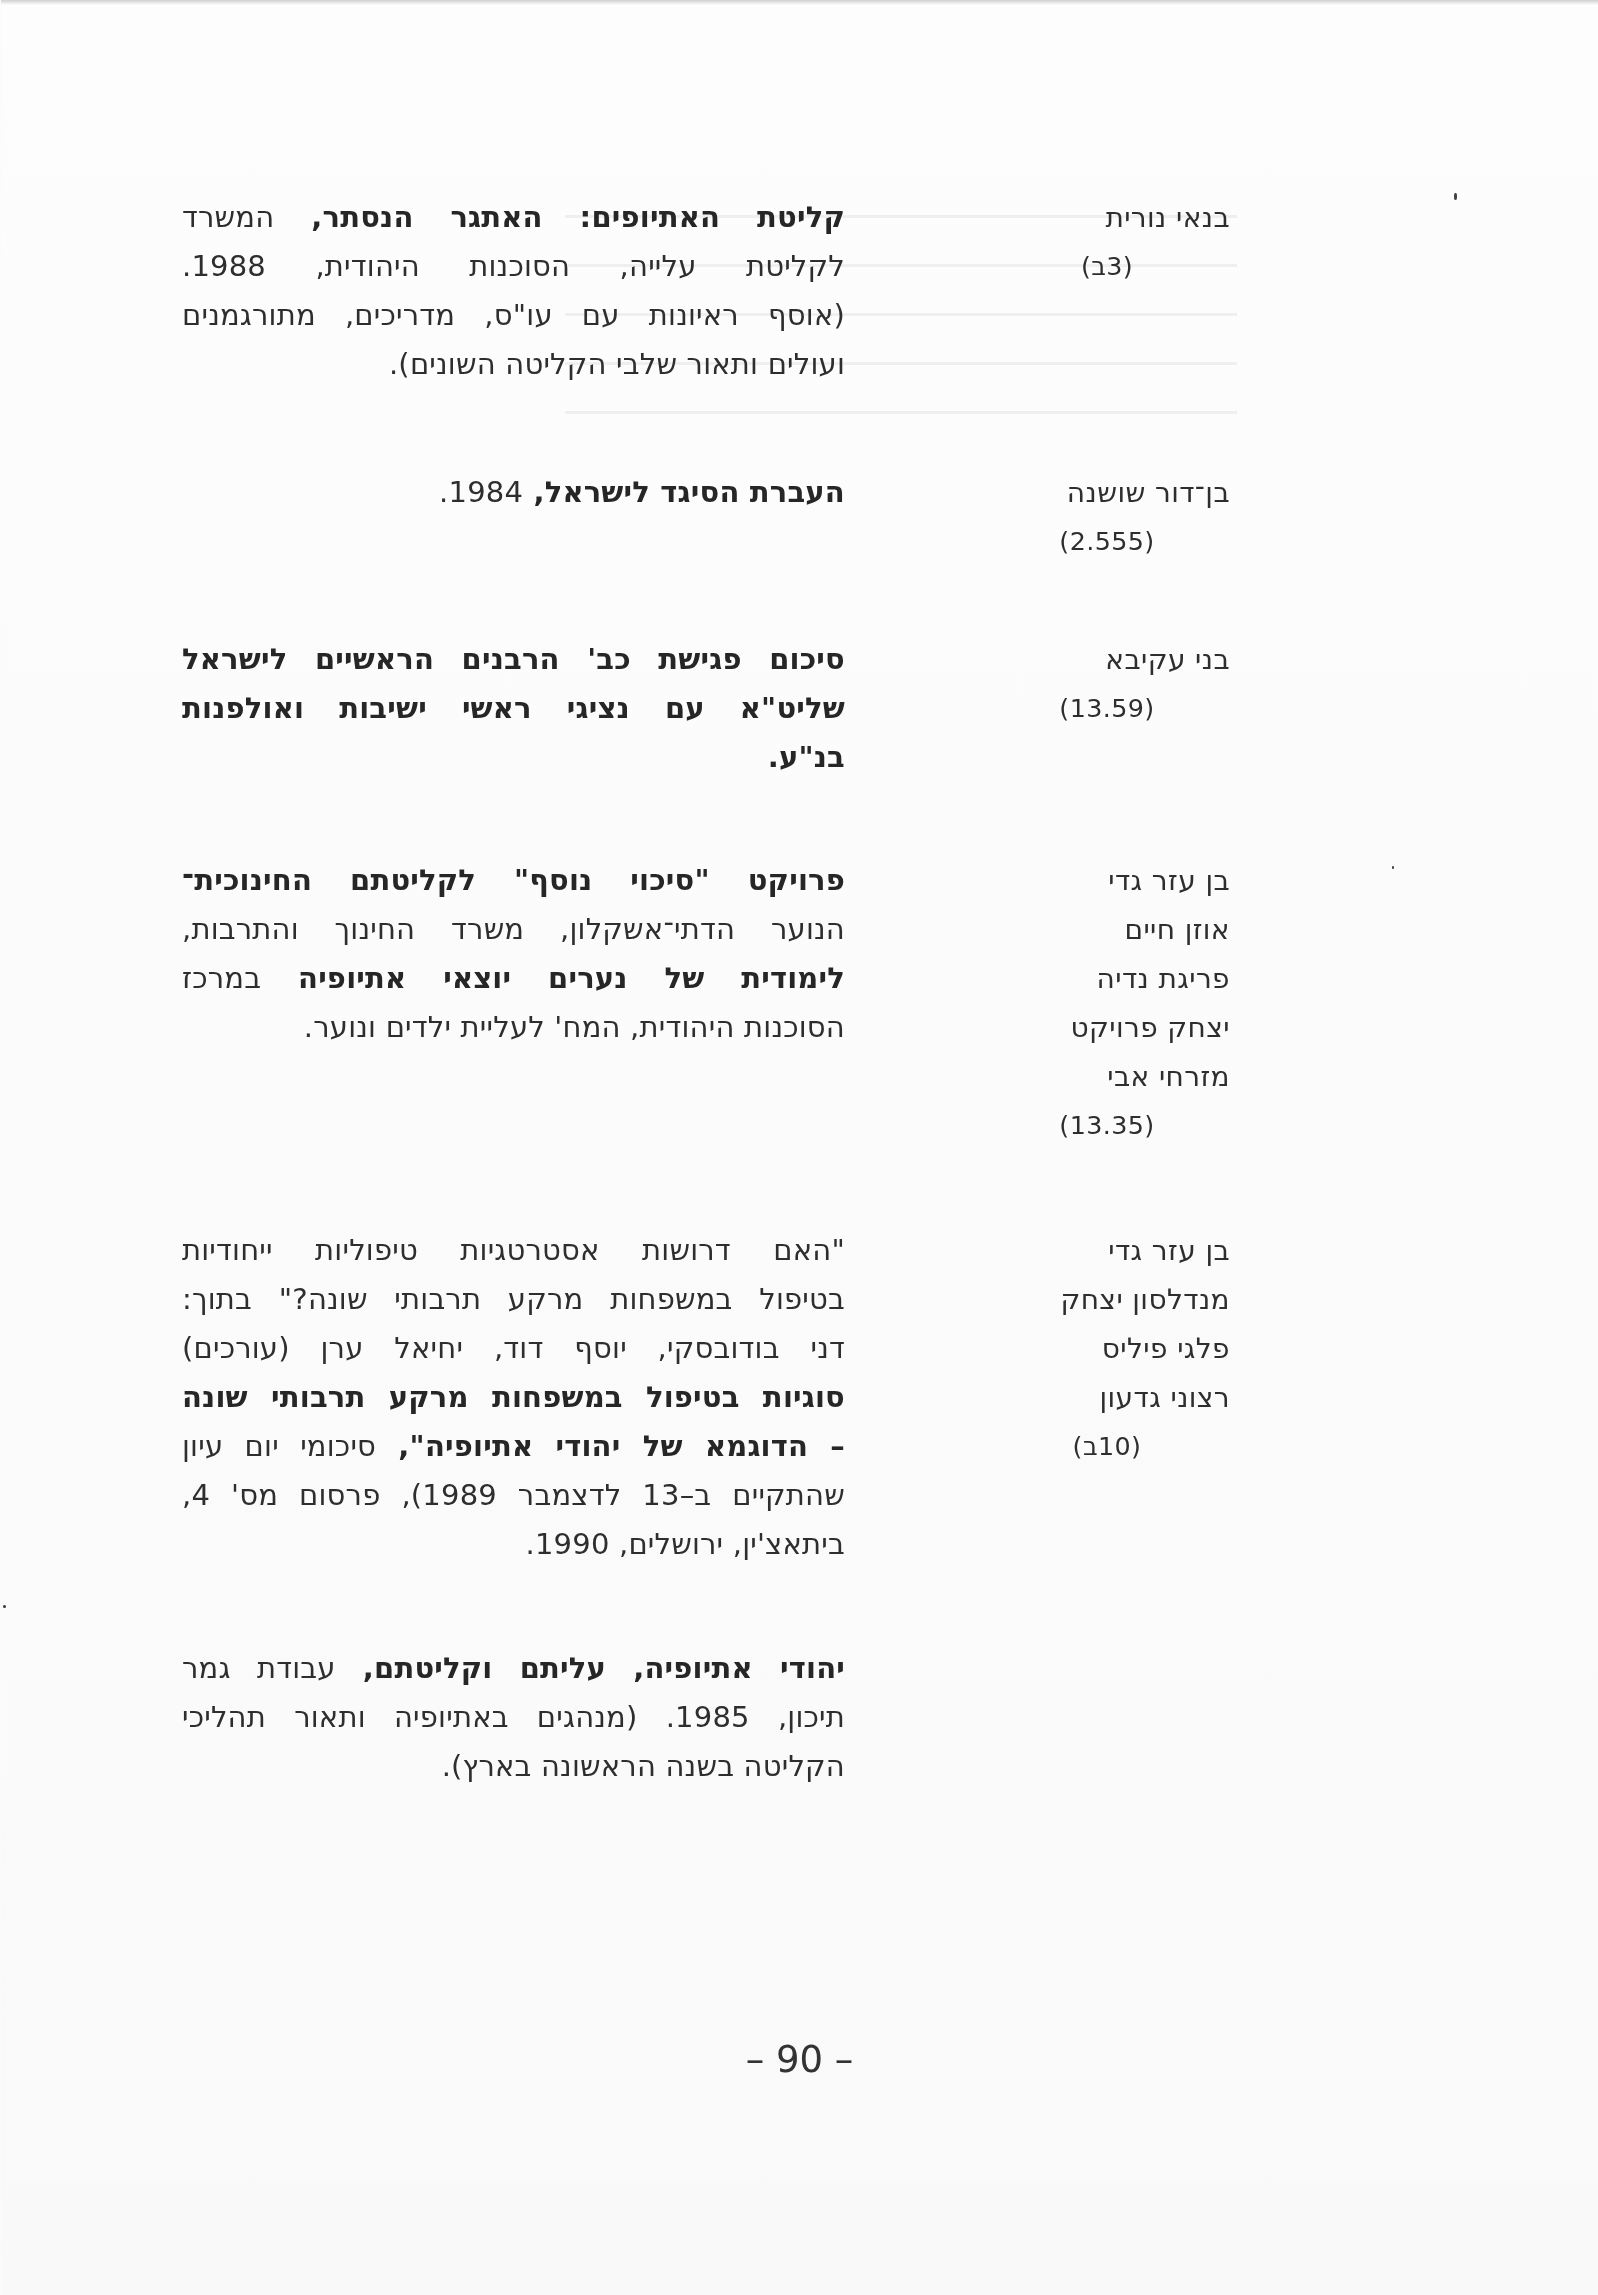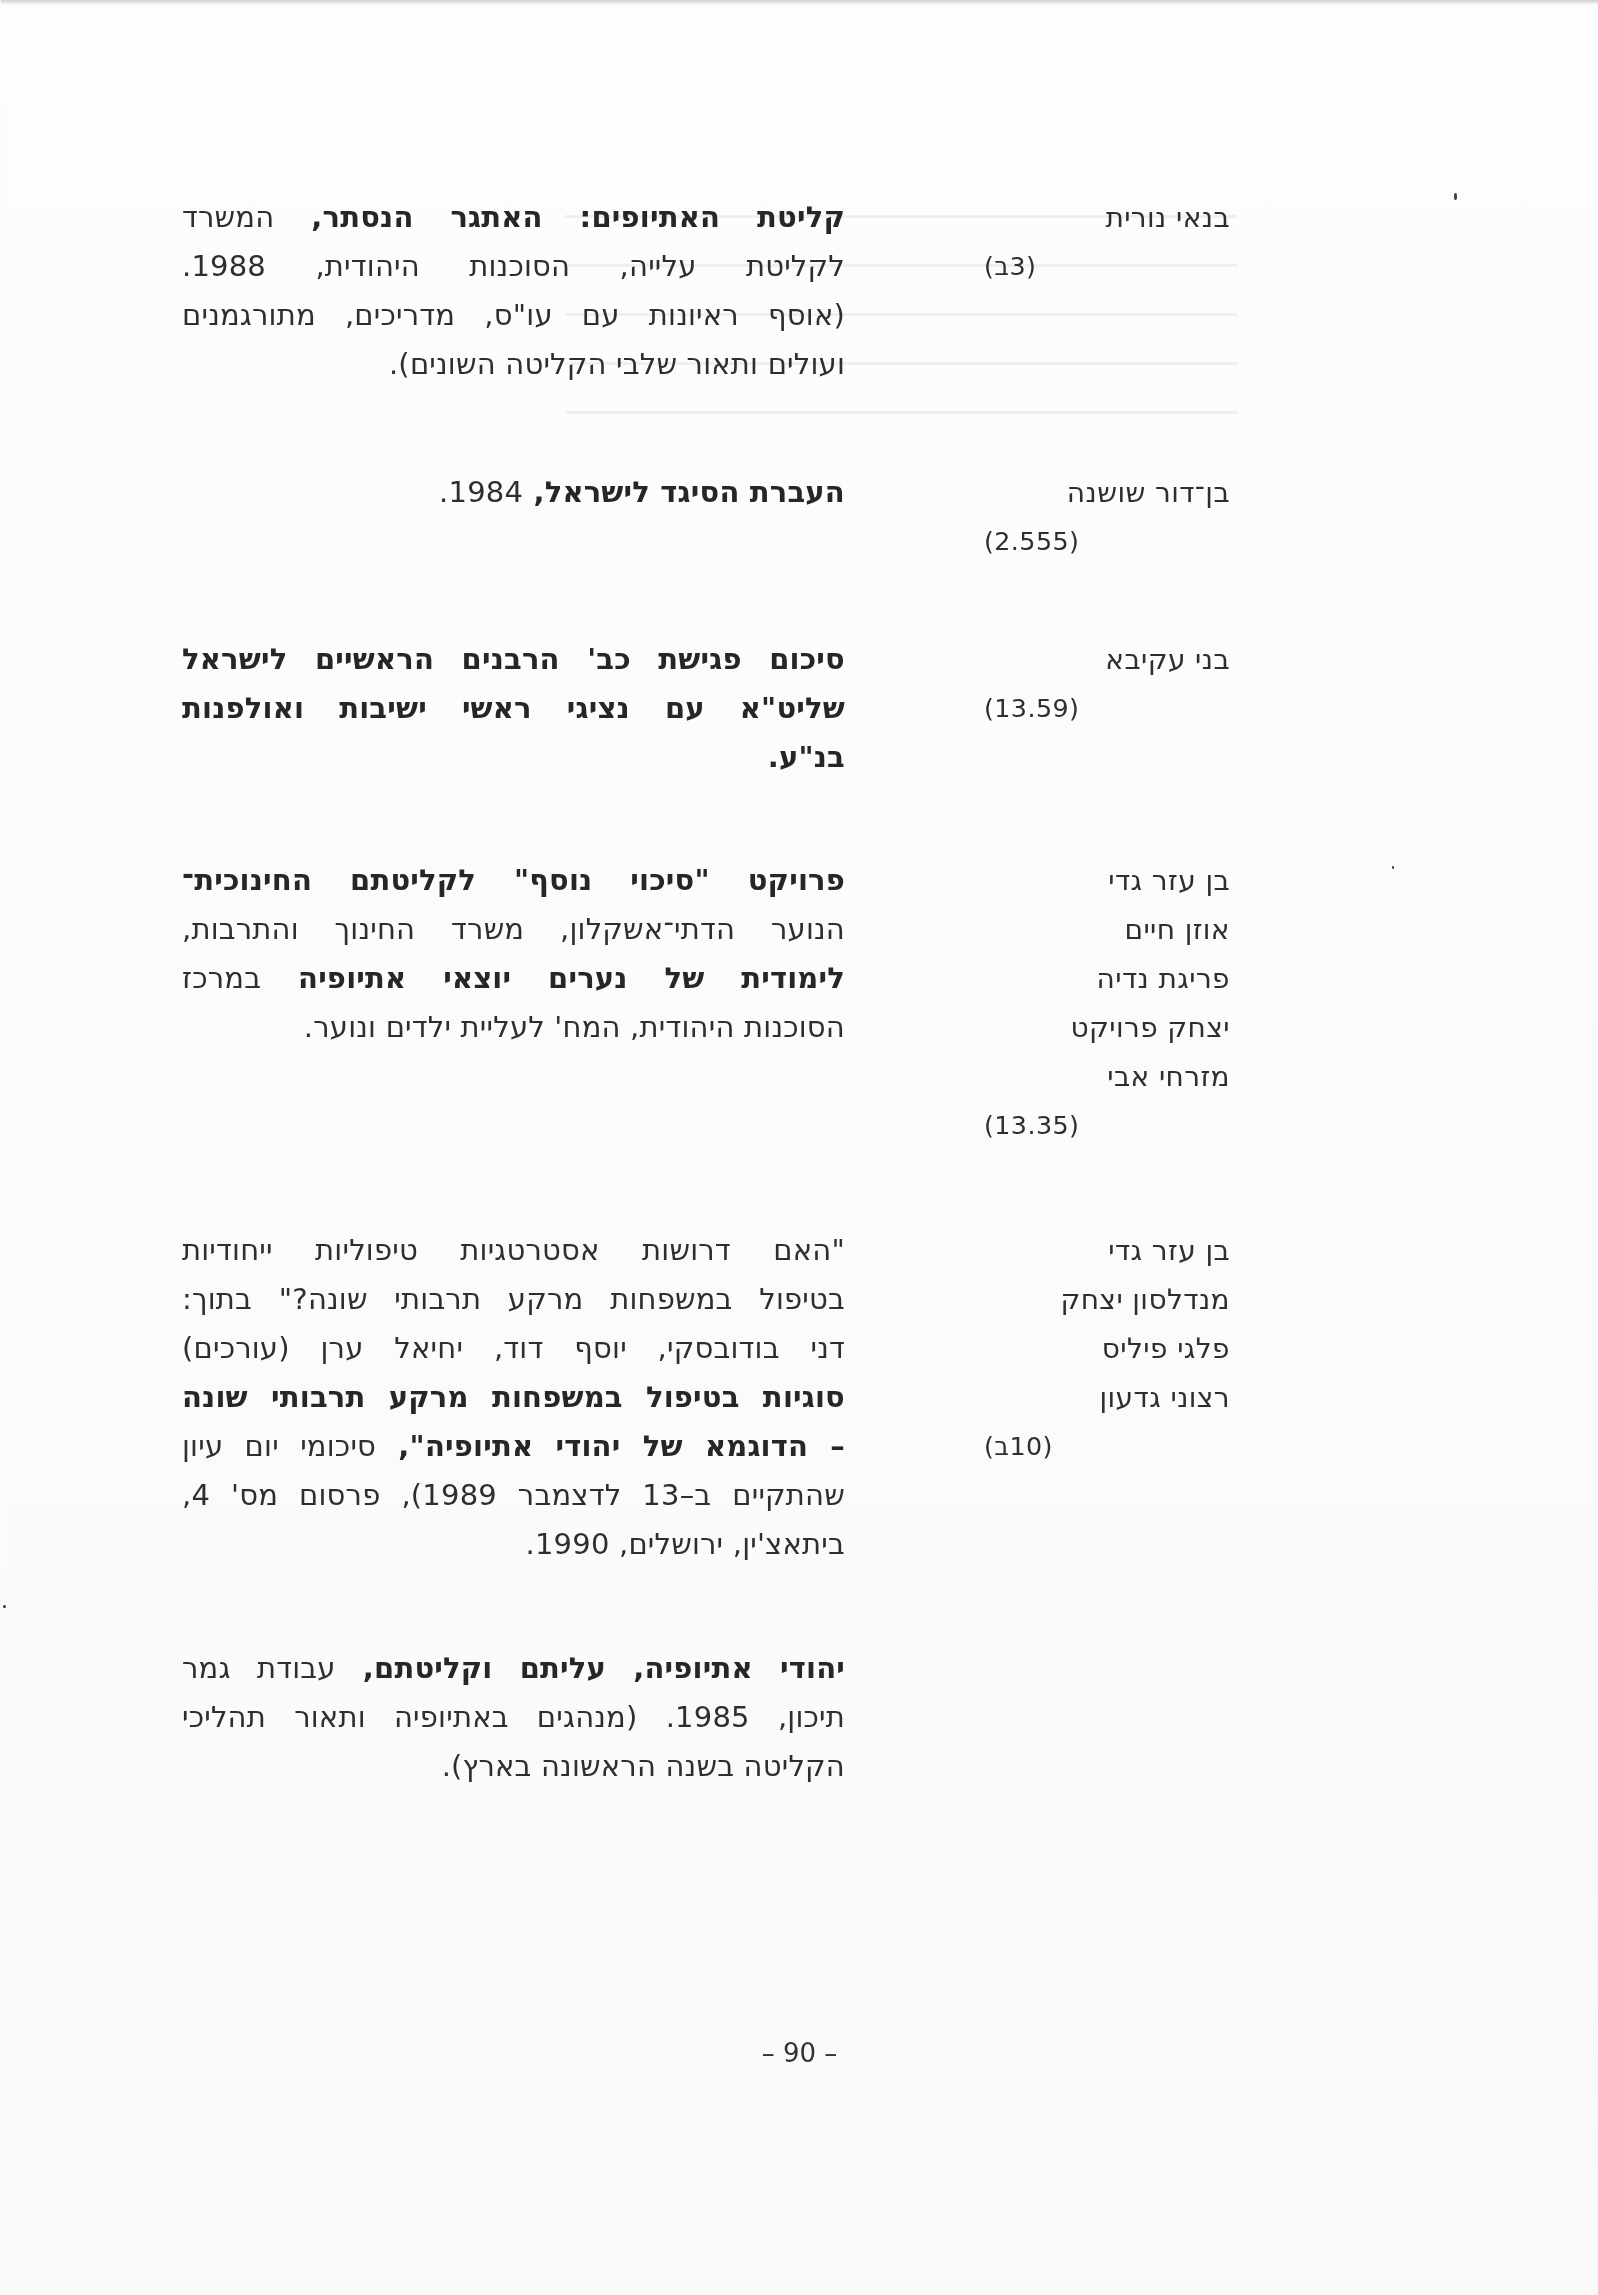--- a/index.html
+++ b/index.html
@@ -47,21 +47,21 @@
       letter-spacing: 0.4px;
     }
     .entry .author-col .author-line {
       display: block;
       white-space: nowrap;
     }
     .entry .author-col .code {
       display: block;
       direction: ltr;
       unicode-bidi: bidi-override;
-      text-align: left;
+      text-align: center;
       font-size: 25.4px;
     }
     .entry .citation-col {
       position: absolute;
       right: 385px;
       top: 0;
       width: 703px;
       text-align: justify;
       text-align-last: right;
       font-size: 29px;
@@ -83,21 +83,21 @@
     }
     .normal {
       font-weight: normal;
     }
     .page-number {
       position: absolute;
       left: 0;
       width: 1599px;
       top: 2038px;
       text-align: center;
-      font-size: 26px;
+      font-size: 37px;
       font-family: "DejaVu Sans", sans-serif;
       color: #333;
       direction: ltr;
     }
     .speck {
       position: absolute;
       background: #444;
       border-radius: 50%;
     }
     

